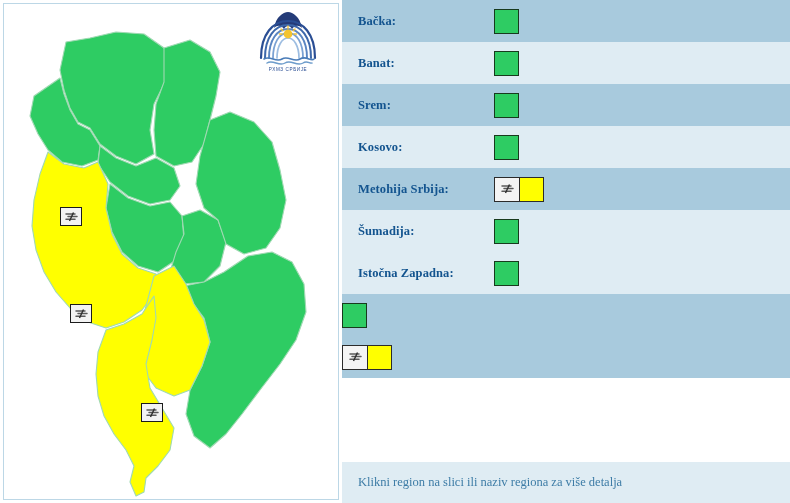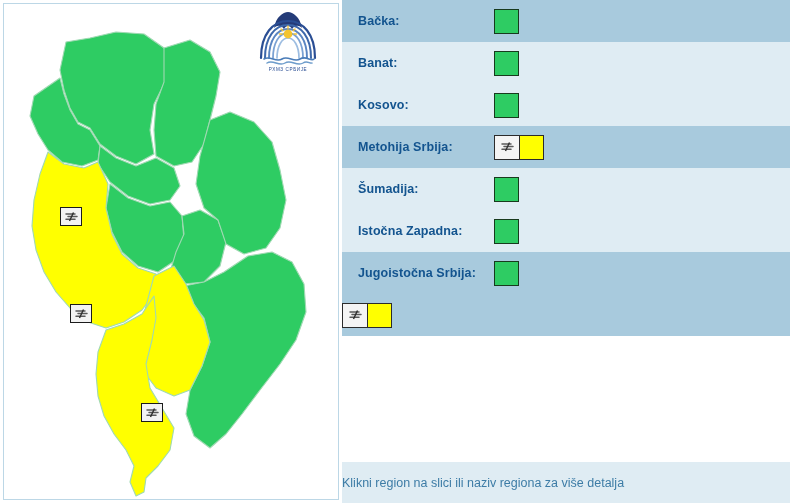--- a/index.html
+++ b/index.html
@@ -60,20 +60,21 @@
   .mk2{left:66px;top:300px;}
   .mk3{left:137px;top:399px;}
 
   
   .list-panel{
     position:relative;
     width:451px;
     height:503px;
     flex:0 0 auto;
     background:#ffffff;
+    font-family:Liberation Serif, serif;
   }
   .rows{
     position:absolute;
     left:3px;top:0;
     width:448px;
   }
   .row{
     height:42px;
     display:flex;
     align-items:center;
@@ -114,20 +115,21 @@
   .fogbox svg{display:block;}
   .footer{
     position:absolute;
     left:3px;top:462px;
     width:448px;height:41px;
     background:#dfecf3;
     display:flex;align-items:center;
     box-sizing:border-box;
   }
   .footer-text{
+    padding-left:16px;
     color:#3d7ca6;
     font-size:12.5px;
     font-weight:normal;
     white-space:nowrap;
   }
 </style>
 </head>
 <body>
 
 <div class="app">
@@ -246,20 +248,26 @@
           <div class="row-icons">
             <div class="sq green"></div>
           </div>
         </div>
         <div class="row even">
           <div class="row-label">Banat:</div>
           <div class="row-icons">
             <div class="sq green"></div>
           </div>
         </div>
+        <div class="row odd">
+          <div class="row-label">Srem:</div>
+          <div class="row-icons">
+            <div class="sq green"></div>
+          </div>
+        </div>
         <div class="row even">
           <div class="row-label">Kosovo:</div>
           <div class="row-icons">
             <div class="sq green"></div>
           </div>
         </div>
         <div class="row odd">
           <div class="row-label">Metohija Srbija:</div>
           <div class="row-icons">
             <div class="fogbox">
@@ -281,21 +289,20 @@
             <div class="sq green"></div>
           </div>
         </div>
         <div class="row even">
           <div class="row-label">Istočna Zapadna:</div>
           <div class="row-icons">
             <div class="sq green"></div>
           </div>
         </div>
         <div class="row odd">
-          <div class="row-label">Jugoistočna Srbija:</div>
           <div class="row-icons">
             <div class="sq green"></div>
           </div>
         </div>
         <div class="row odd">
           <div class="row-icons">
             <div class="fogbox">
               <svg width="15" height="12" viewBox="0 0 15 12">
                 <g stroke="#5a5a5a" stroke-width="1.5" stroke-linecap="round">
                   <line x1="2" y1="3" x2="11" y2="3"></line>

